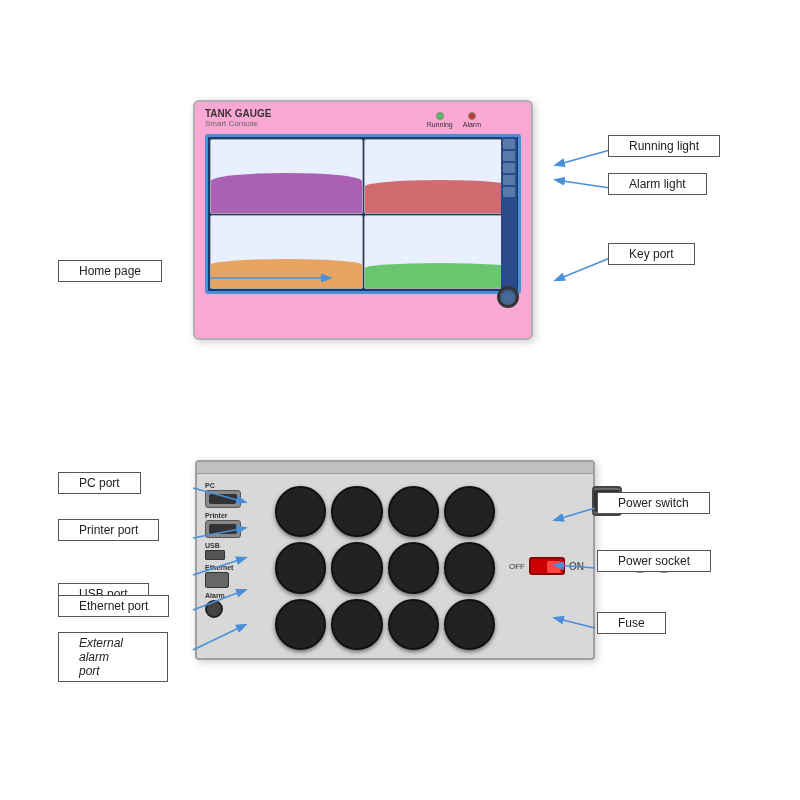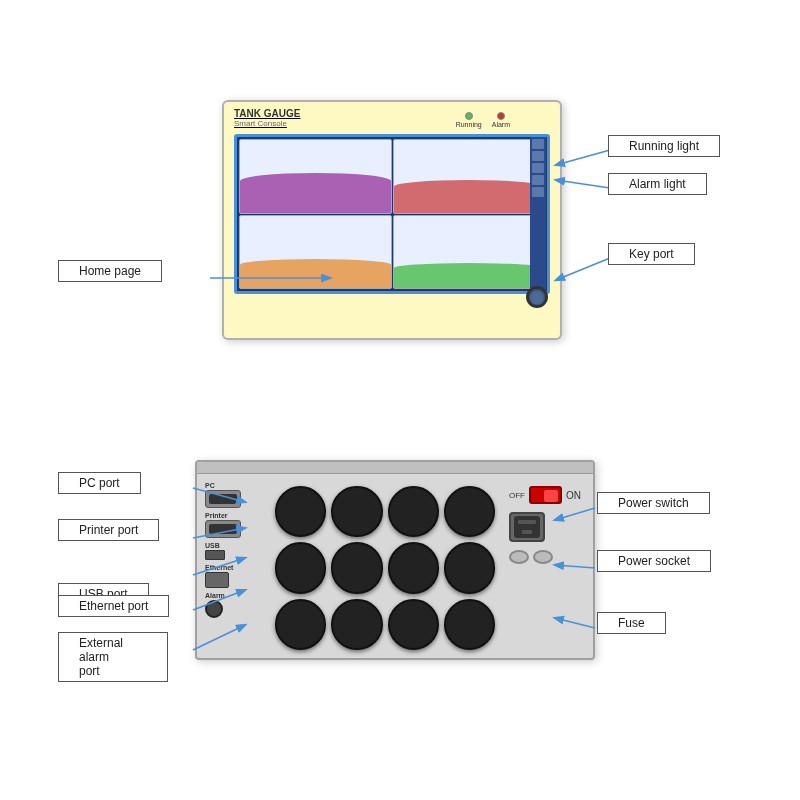--- a/index.html
+++ b/index.html
@@ -16,29 +16,28 @@
     .top-section {
       position: absolute;
       top: 40px;
       left: 0;
       width: 800px;
       height: 360px;
     }
 
     .console-box {
       position: absolute;
-      left: 222px;
+      left: 193px;
       top: 60px;
       width: 340px;
       height: 240px;
-      background: #fef9c3;
+      background: #f9a8d4;
       border: 2px solid #b0b0b0;
       border-radius: 6px;
       box-shadow: 2px 2px 8px rgba(0,0,0,0.2);
-      text-decoration: underline;
     }
 
     .console-header {
       padding: 6px 10px 2px;
       font-size: 9px;
       color: #333;
     }
     .console-header .title { font-weight: bold; font-size: 10px; }
     .console-header .subtitle { font-size: 8px; color: #666; }
 
@@ -269,21 +268,21 @@
       background: #222;
       border-radius: 50%;
       border: 2px solid #111;
       box-shadow: 0 2px 4px rgba(0,0,0,0.5);
       aspect-ratio: 1;
     }
 
     
     .power-section {
       display: flex;
-      flex-direction: column;
+      flex-direction: row;
       gap: 8px;
       width: 80px;
       padding: 4px;
     }
 
     .power-switch-row {
       display: flex;
       align-items: center;
       gap: 4px;
     }
@@ -534,21 +533,21 @@
 
   <div class="label-box" style="top:138px; left:58px;margin-top:25px;">
     <span>USB port</span>
   </div>
 
   <div class="label-box" style="top:175px; left:58px;">
     <span>Ethernet port</span>
   </div>
 
   <div class="label-box" style="top:212px; left:58px; white-space: normal; width: 110px;">
-    <span style="white-space: pre-line;">External alarm
+    <span style="white-space: pre-line; font-style: italic;">External alarm
 port</span>
   </div>
 
   <div class="label-box" style="top:72px; left:597px;text-align:right;">
     <span>Power switch</span>
   </div>
 
   <div class="label-box" style="top:130px; left:597px;">
     <span>Power socket</span>
   </div>

